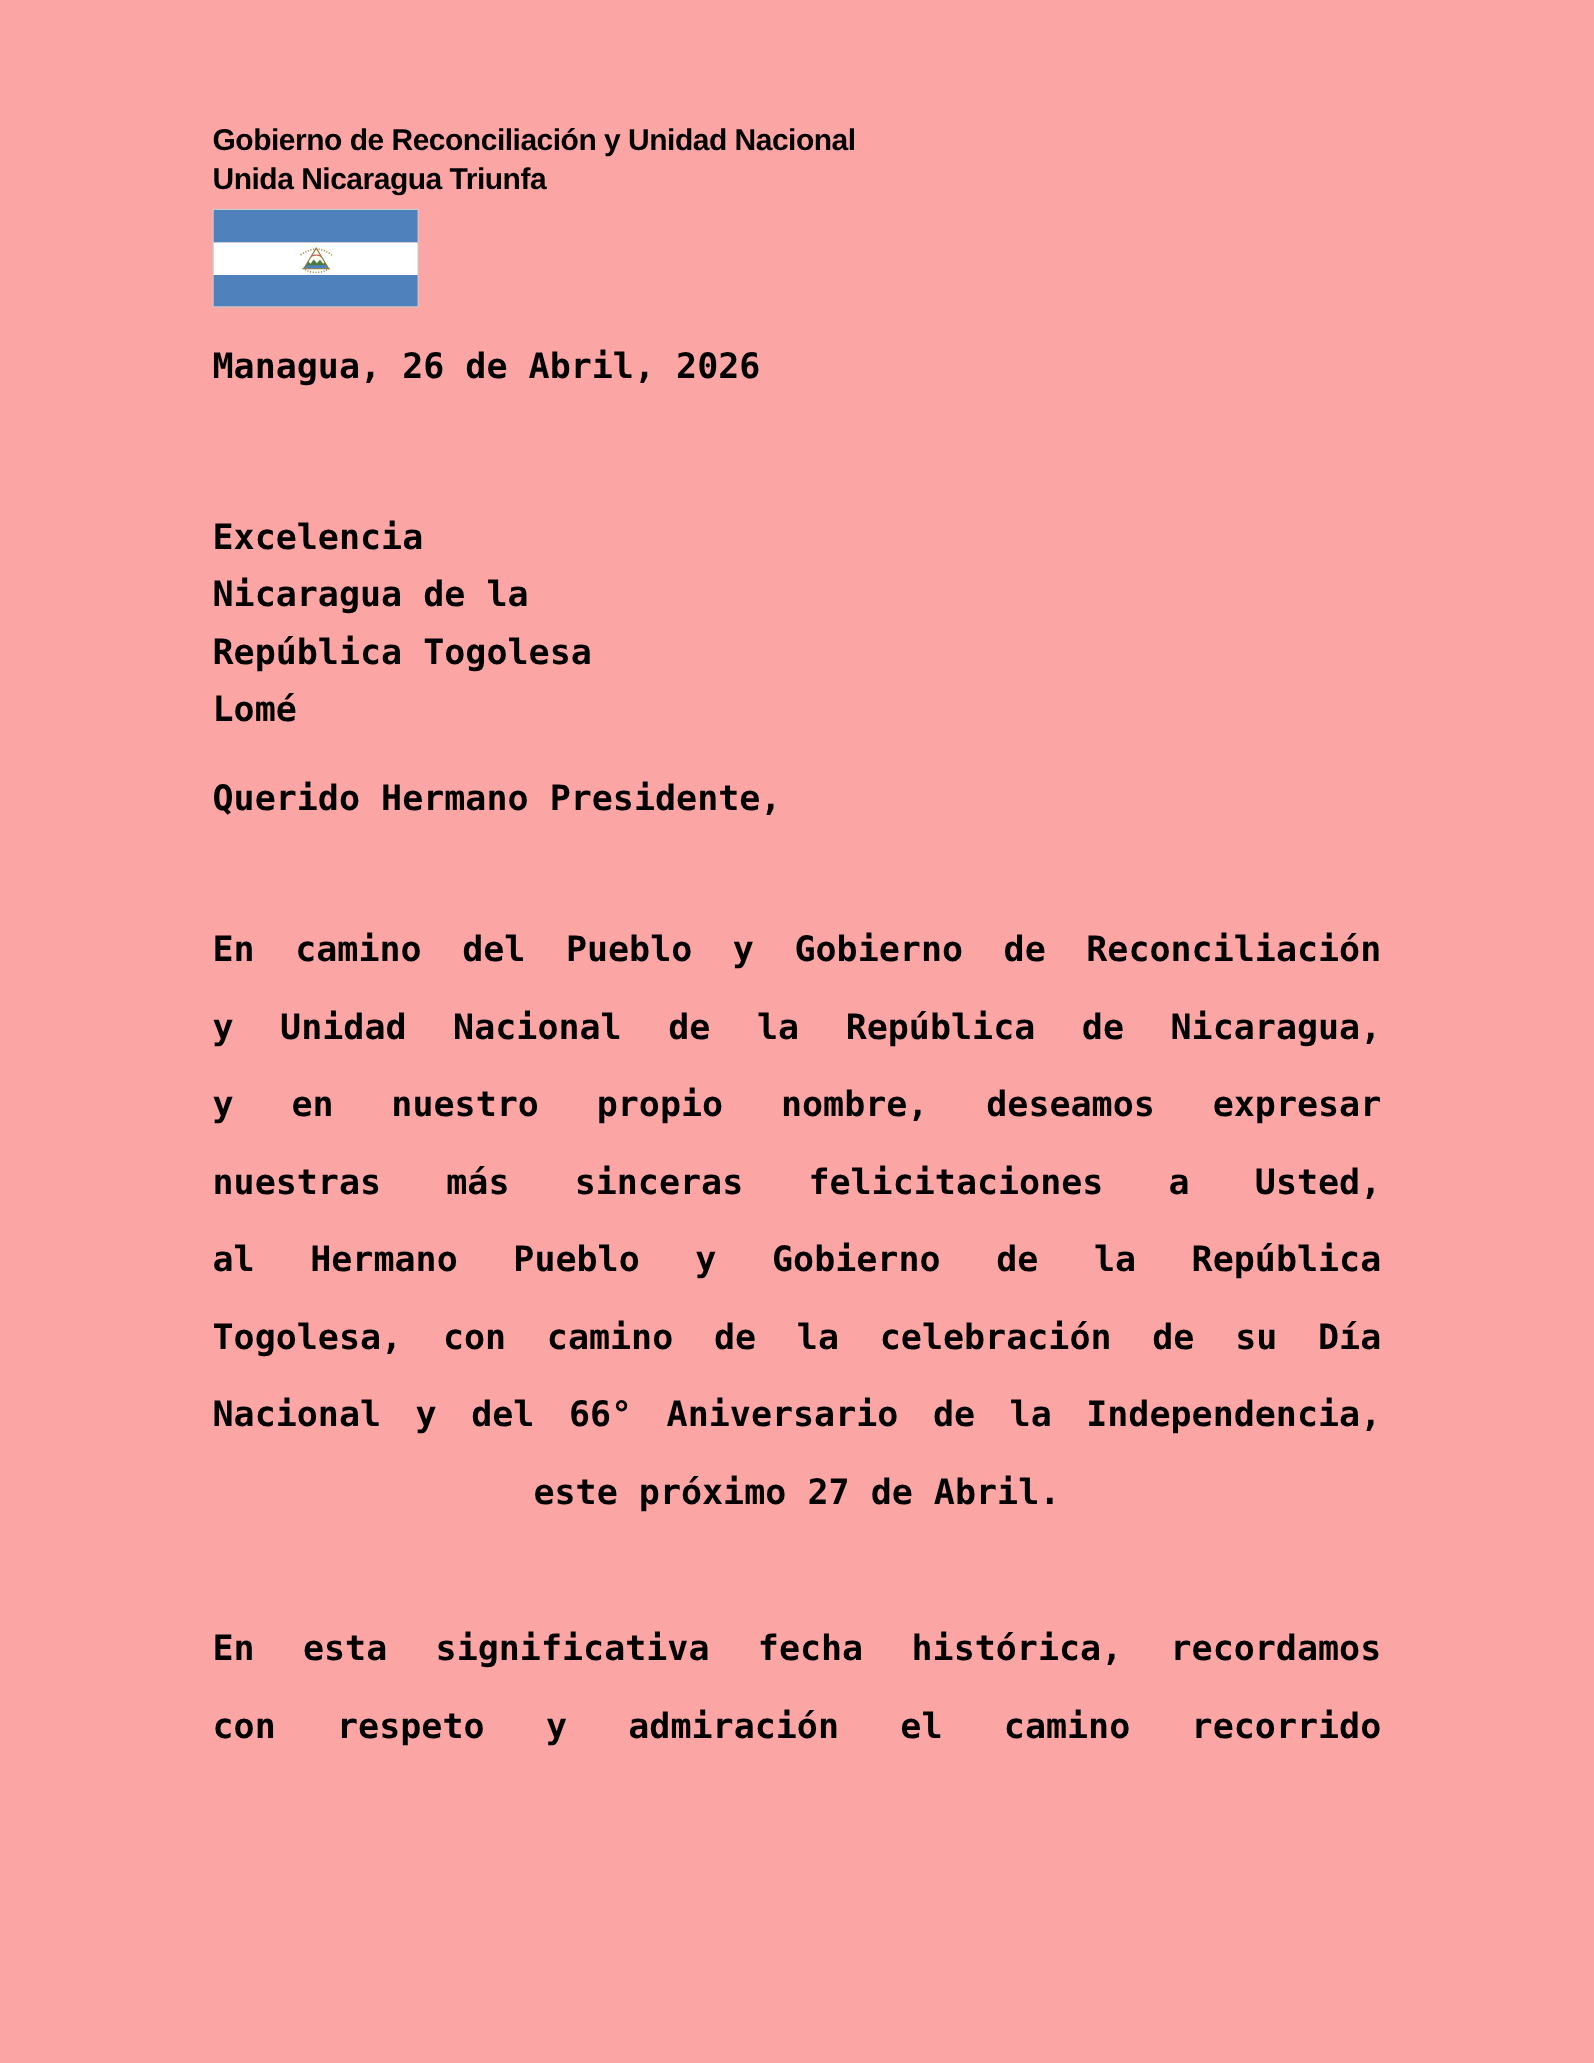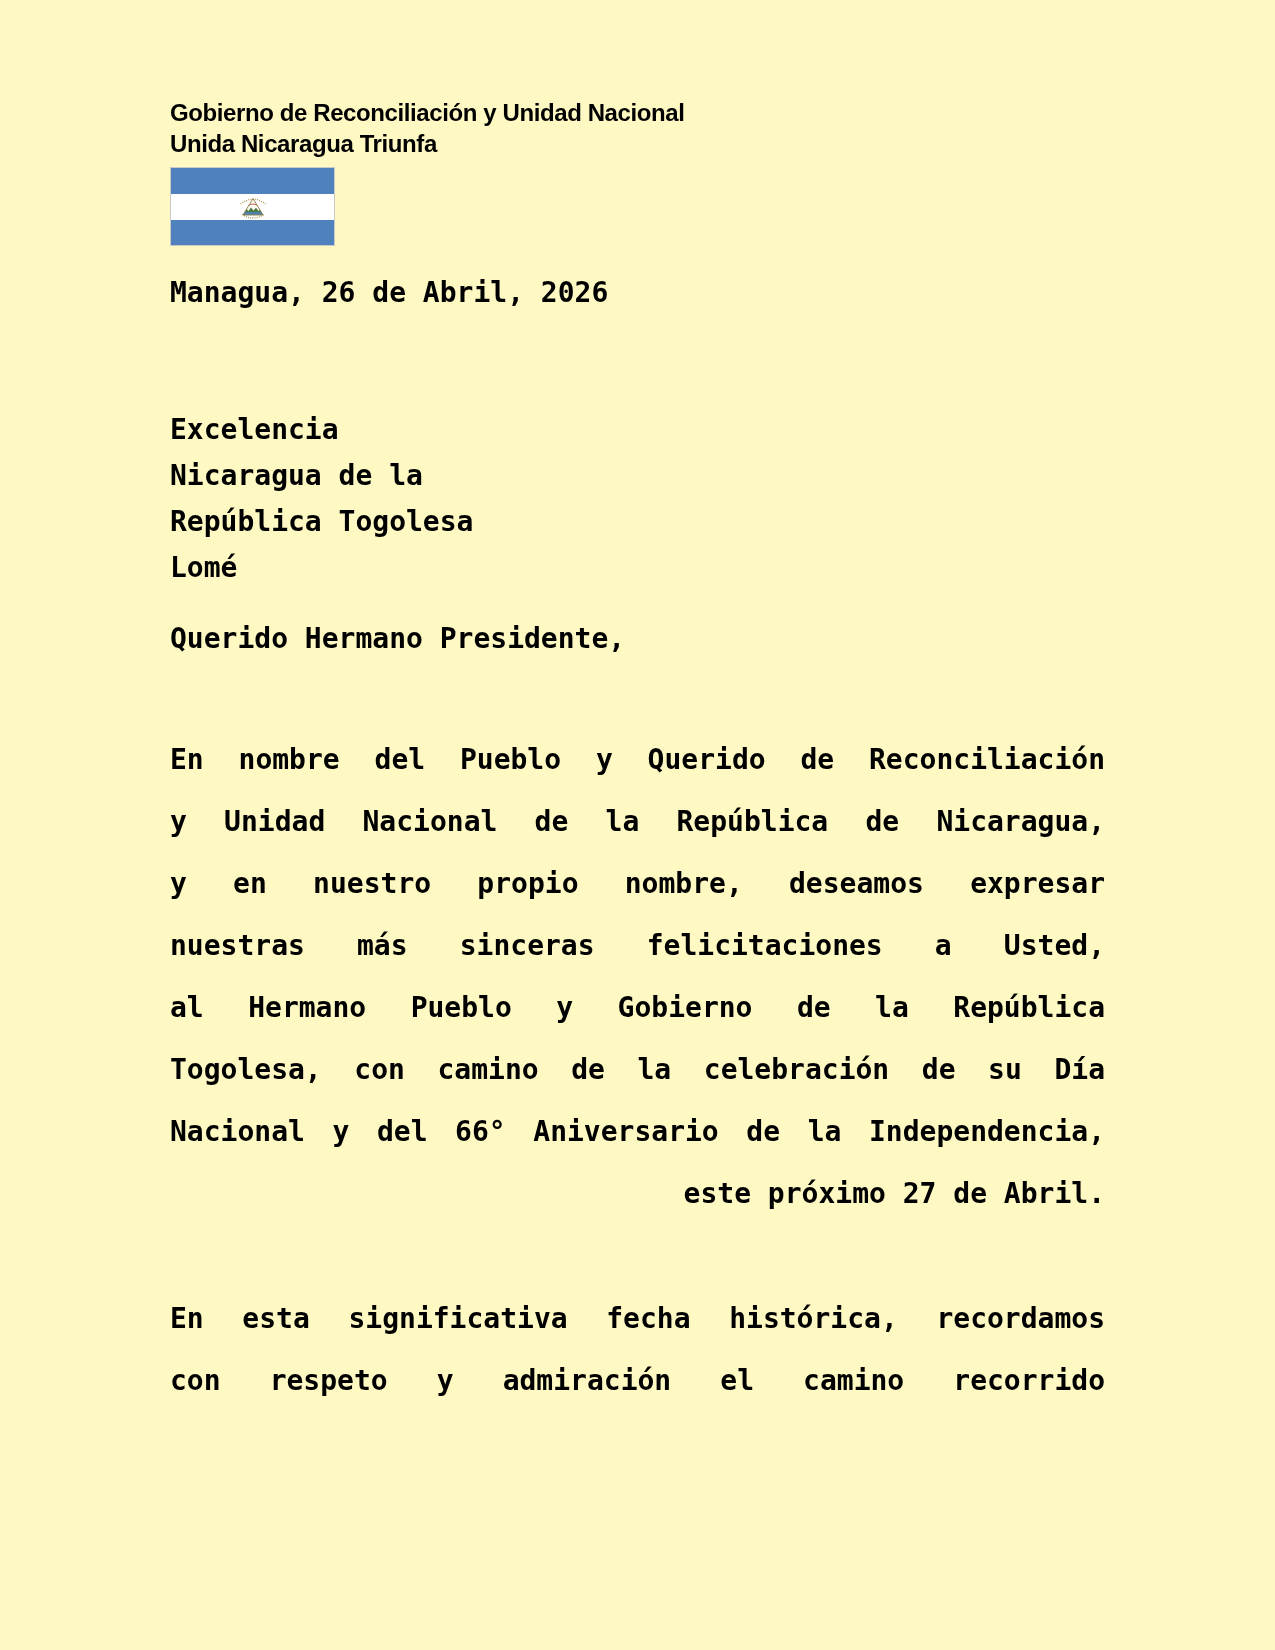--- a/index.html
+++ b/index.html
@@ -2,21 +2,21 @@
 <html style="--flag-blue: #4f81bd;"><head>
 <meta charset="utf-8">
 <style>
   * { margin: 0; padding: 0; box-sizing: border-box; }
   html, body { background: #ffffff; }
 
   .page {
     position: relative;
     width: 1275px;
     height: 1650px;
-    background: #fef9c3;
+    background: #fca5a5;
     padding-left: 170px;
     overflow: hidden;
     color: #000000;
   }
 
   
   .letterhead {
     margin-top: 97px;
     font-family: "Liberation Sans", sans-serif;
     font-weight: bold;
@@ -61,21 +61,21 @@
   .para1 { margin-top: 70px; }
   .para2 { margin-top: 63px; }
   .para .jline {
     line-height: 62px;
     text-align: justify;
     text-align-last: justify;
     word-spacing: 0.01px; 
   }
   .para .lastline {
     line-height: 62px;
-    text-align: right;
+    text-align: center;
   }
 </style>
 </head>
 <body>
 
 <div class="page">
 
   <div class="letterhead">
     <div>Gobierno de Reconciliación y Unidad Nacional</div>
     <div>Unida Nicaragua Triunfa</div>
@@ -113,21 +113,21 @@
   <div class="mono measure recipient">
     <div>Excelencia</div>
     <div>Nicaragua de la</div>
     <div>República Togolesa</div>
     <div>Lomé</div>
   </div>
 
   <div class="mono measure salutation">Querido Hermano Presidente,</div>
 
   <div class="mono measure para para1">
-    <div class="jline">En nombre del Pueblo y Querido de Reconciliación</div>
+    <div class="jline">En camino del Pueblo y Gobierno de Reconciliación</div>
     <div class="jline">y Unidad Nacional de la República de Nicaragua,</div>
     <div class="jline">y en nuestro propio nombre, deseamos expresar</div>
     <div class="jline">nuestras más sinceras felicitaciones a Usted,</div>
     <div class="jline">al Hermano Pueblo y Gobierno de la República</div>
     <div class="jline">Togolesa, con camino de la celebración de su Día</div>
     <div class="jline">Nacional y del 66° Aniversario de la Independencia,</div>
     <div class="lastline">este próximo 27 de Abril.</div>
   </div>
 
   <div class="mono measure para para2">

